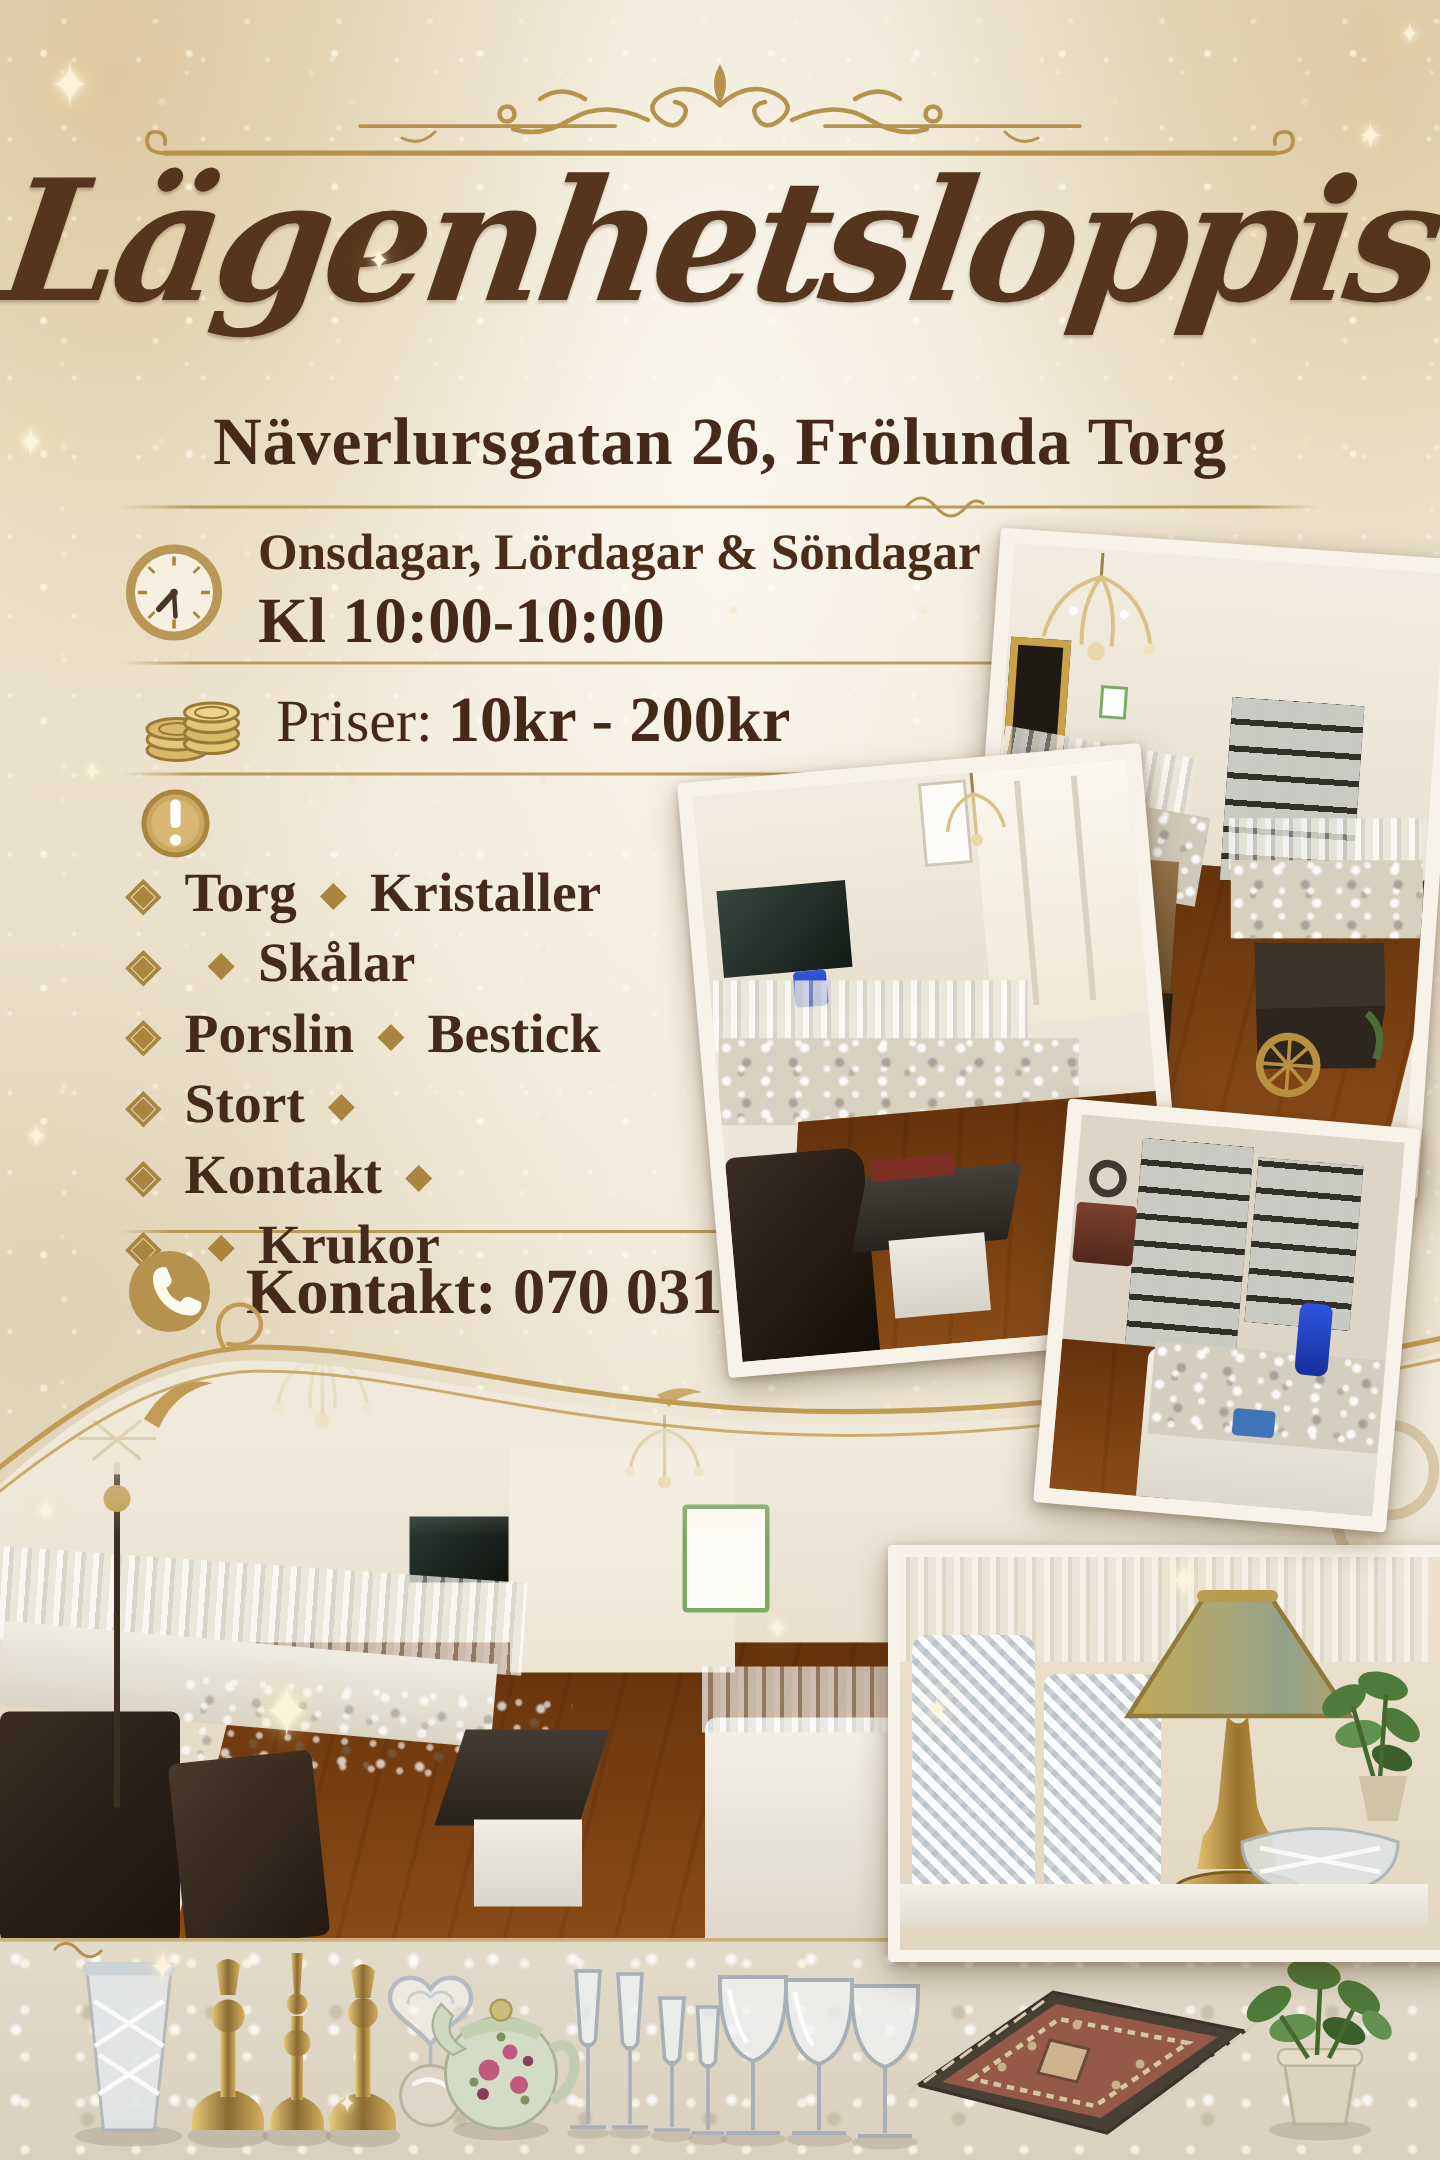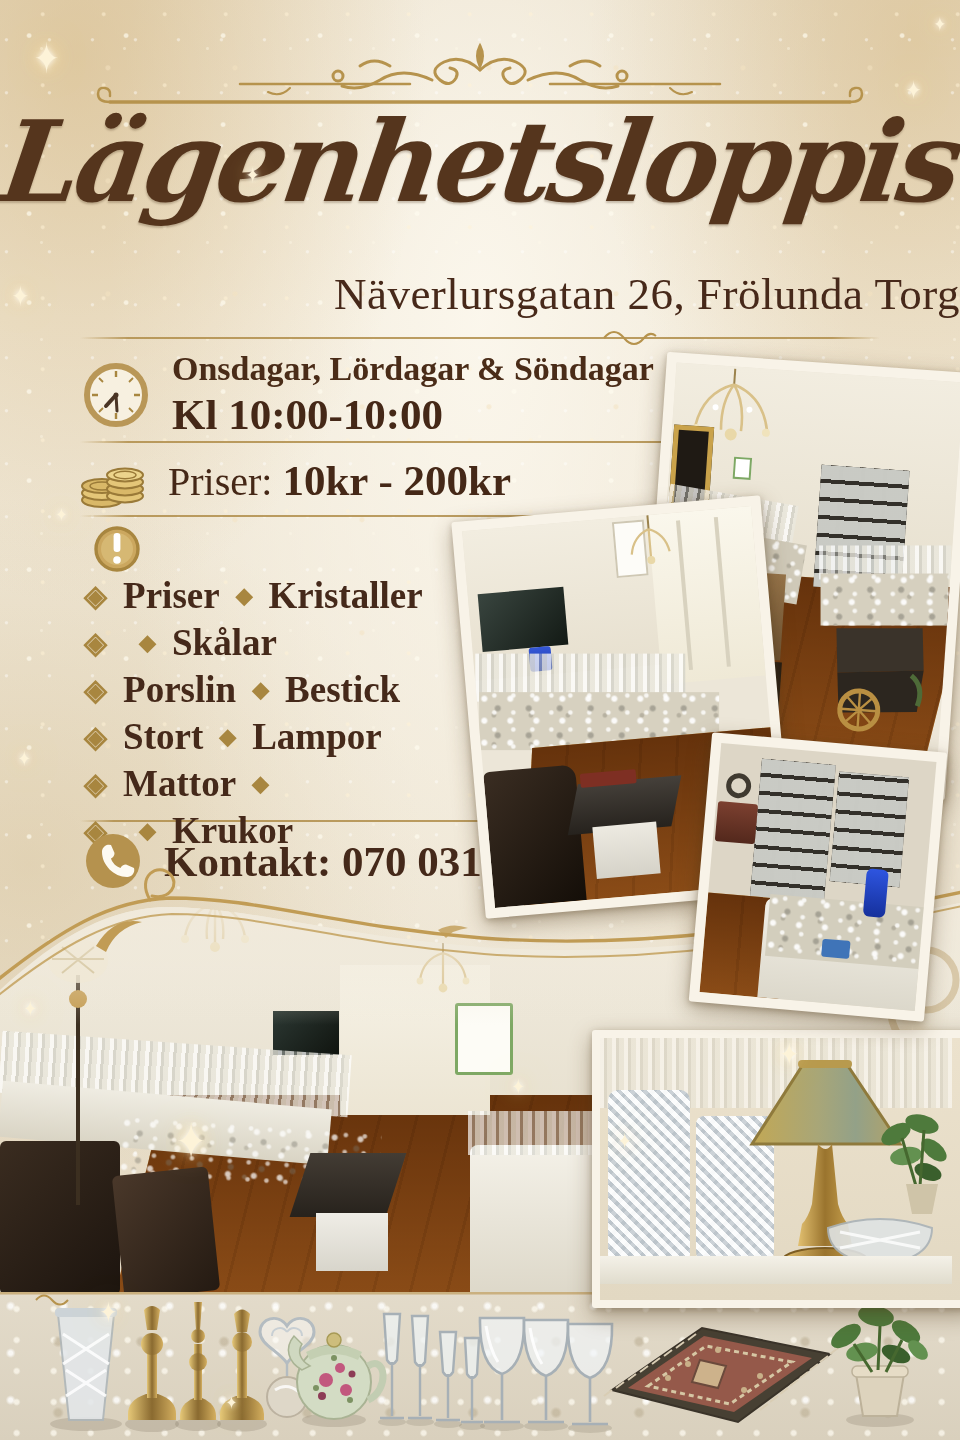--- a/index.html
+++ b/index.html
@@ -21,22 +21,22 @@
     background-size:97px 89px,61px 71px,43px 53px,127px 113px,83px 97px;}
   .star{position:absolute;z-index:6;font-style:normal;color:#fdf3d8;
     text-shadow:0 0 5px #fff,0 0 14px rgba(255,228,160,.95),0 0 26px rgba(255,214,130,.6);
     transform:scale(1,1.4);line-height:1;pointer-events:none;}
   
   .ornament-top{position:absolute;left:50%;top:36px;transform:translateX(-50%);z-index:2;}
   .title{position:absolute;left:0;top:96px;width:100%;text-align:center;z-index:2;
     font-family:"DejaVu Serif",serif;font-style:italic;font-weight:bold;font-size:112px;
     letter-spacing:-5px;color:#55351d;transform:skewX(-8deg);
     text-shadow:0 2px 2px rgba(60,35,10,.25);}
-  .address{position:absolute;left:0;top:268px;width:100%;text-align:right;z-index:2;
-    font-size:45px;font-weight:400;color:#47291a;letter-spacing:.5px;}
+  .address{position:absolute;left:0;top:268px;width:100%;text-align:center;z-index:2;
+    font-size:45px;font-weight:700;color:#47291a;letter-spacing:.5px;}
   
   .divider{position:absolute;left:80px;width:800px;height:2px;z-index:2;
     background:linear-gradient(90deg,rgba(176,141,73,0),rgba(176,141,73,.85) 6%,rgba(176,141,73,.85) 94%,rgba(176,141,73,0));}
   .div-orn{position:absolute;z-index:2;}
   
   .row{position:absolute;z-index:2;display:flex;align-items:center;}
   .row .txt{margin-left:22px;}
   .days{font-size:34px;font-weight:600;color:#4a2c18;}
   .hours{font-size:43px;font-weight:bold;color:#452817;margin-top:2px;}
   .prices{font-size:40px;color:#452817;}
@@ -143,21 +143,21 @@
         <path d="M34 34 L35 50" stroke-width="3"></path>
       </g>
       <circle cx="34" cy="34" r="2.5" fill="#4a3424"></circle>
     </svg>
     <div class="txt">
       <div class="days">Onsdagar, Lördagar &amp; Söndagar</div>
       <div class="hours">Kl 10:00-10:00</div>
     </div>
   </div>
 
-  <div class="row" style="left:80px;top:450px;">
+  <div class="row" style="left:96px;top:450px;">
     <svg width="66" height="60" viewBox="0 0 66 60">
       <g stroke="#9a7a38" stroke-width="2">
         <ellipse cx="22" cy="50" rx="20" ry="7" fill="#d9b868"></ellipse>
         <ellipse cx="22" cy="43" rx="20" ry="7" fill="#e4c678"></ellipse>
         <ellipse cx="22" cy="36" rx="20" ry="7" fill="#d9b868"></ellipse>
         <ellipse cx="22" cy="36" rx="12" ry="4" fill="none" stroke-width="1.4"></ellipse>
         <ellipse cx="45" cy="46" rx="18" ry="6.4" fill="#e4c678"></ellipse>
         <ellipse cx="45" cy="39" rx="18" ry="6.4" fill="#d9b868"></ellipse>
         <ellipse cx="45" cy="32" rx="18" ry="6.4" fill="#e4c678"></ellipse>
         <ellipse cx="45" cy="25" rx="18" ry="6.4" fill="#ecd48c"></ellipse>
@@ -175,44 +175,43 @@
       <circle cx="25" cy="25" r="21" fill="#cba75f" stroke="#a8863f" stroke-width="3.4"></circle>
       <circle cx="25" cy="25" r="16" fill="#d6b873"></circle>
       <rect x="21.6" y="9" width="6.8" height="19" rx="3.2" fill="#fff"></rect>
       <circle cx="25" cy="36" r="3.8" fill="#fff"></circle>
     </svg>
   </div>
 
   <div class="offer-list">
     <div class="li">
       <span class="bullet">◈</span>
-      <span>Priser</span>
+      <span>Torg</span>
       <span class="sep">◆</span>
       <span>Kristaller</span>
     </div>
     <div class="li">
       <span class="bullet">◈</span>
       <span class="sep">◆</span>
       <span>Skålar</span>
     </div>
     <div class="li">
       <span class="bullet">◈</span>
       <span>Porslin</span>
       <span class="sep">◆</span>
       <span>Bestick</span>
     </div>
     <div class="li">
       <span class="bullet">◈</span>
       <span>Stort</span>
       <span class="sep">◆</span>
-      <span>Lampor</span>
     </div>
     <div class="li">
       <span class="bullet">◈</span>
-      <span>Mattor</span>
+      <span>Kontakt</span>
       <span class="sep">◆</span>
       <span></span>
     </div>
     <div class="li">
       <span class="bullet">◈</span>
       <span class="sep">◆</span>
       <span>Krukor</span>
     </div>
   </div>
 

